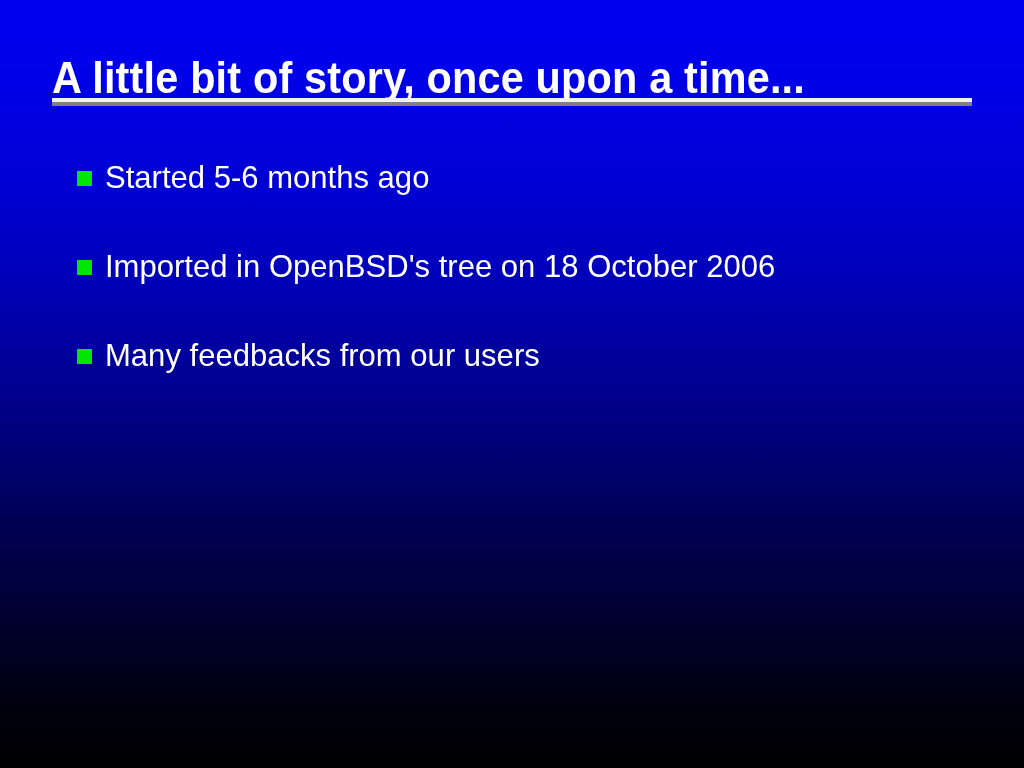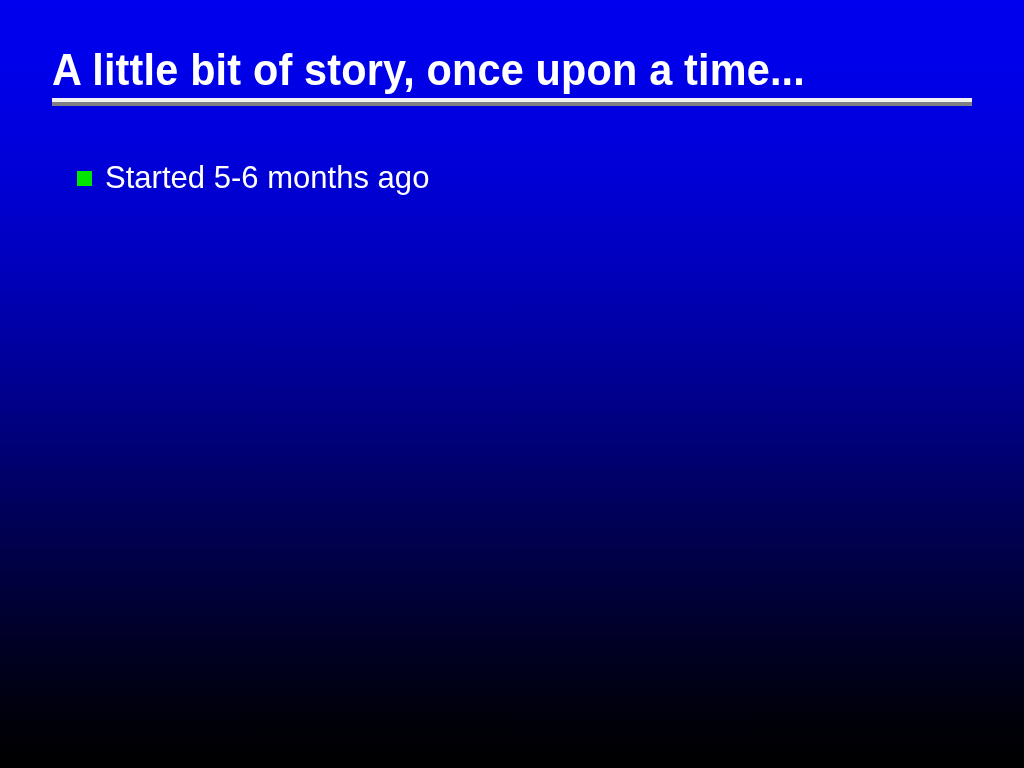--- a/index.html
+++ b/index.html
@@ -35,21 +35,21 @@
       #000018 680px,
       #00000a 720px,
       #000000 768px
     );
   }
 
   
   .title-block {
     position: absolute;
     left: 52px;
-    top: 44px;
+    top: 52px;
     width: 920px;
   }
 
   .slide-title {
     margin: 0;
     padding: 0;
     color: #ffffff;
     font-family: "Liberation Sans Narrow", "Liberation Sans", sans-serif;
     font-weight: bold;
     font-size: 45px;
@@ -139,18 +139,26 @@
   </div>
 
   <ul class="bullet-list">
 
     <li class="bullet-item">
       <span class="bullet-marker"></span>
       <span class="bullet-text">Started 5-6 months ago</span>
     </li>
 
 
+    <li class="bullet-item">
+      <span class="bullet-marker"></span>
+      <span class="bullet-text">Imported in OpenBSD's tree on 18 October 2006</span>
+    </li>
 
 
+    <li class="bullet-item">
+      <span class="bullet-marker"></span>
+      <span class="bullet-text">Many feedbacks from our users</span>
+    </li>
 
   </ul>
 
 </div>
 
 </body></html>

